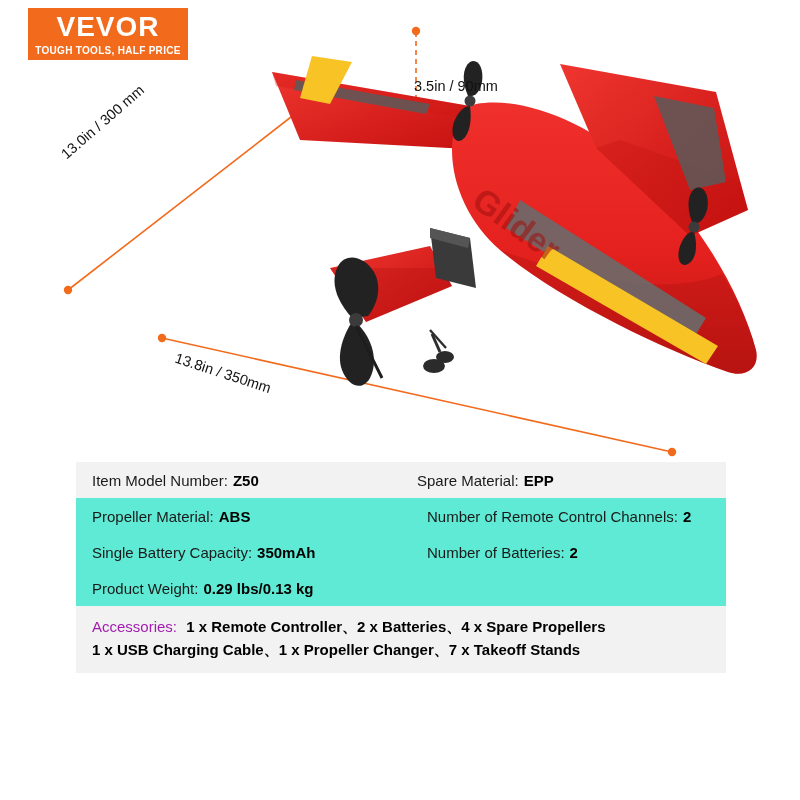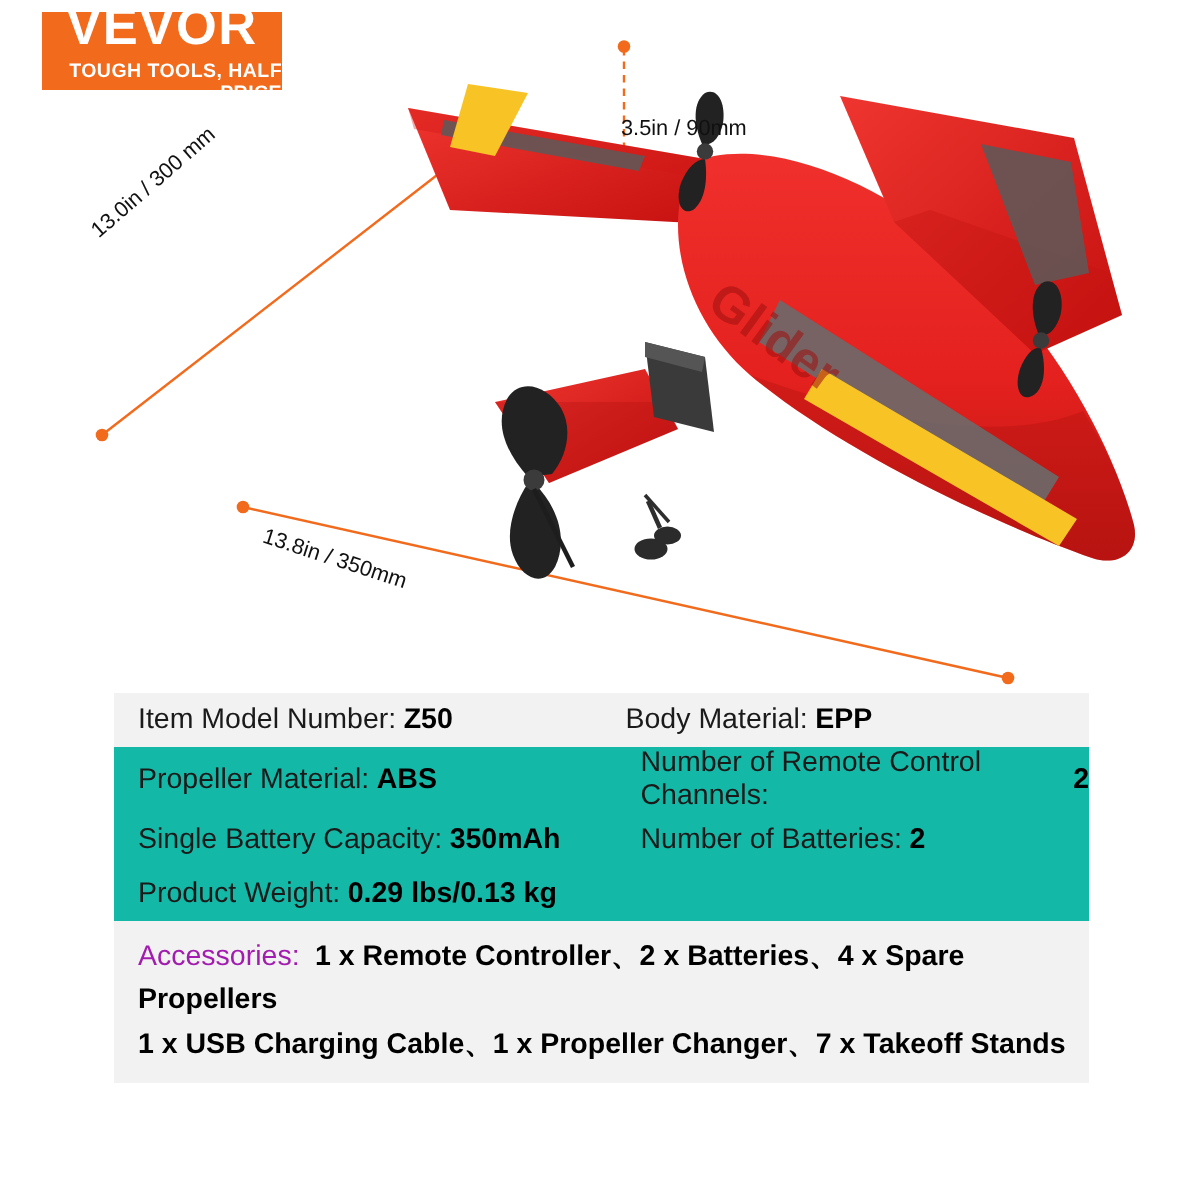--- a/index.html
+++ b/index.html
@@ -24,31 +24,30 @@
     width: 160px;
     height: 52px;
     background: #f26a1b;
     display: flex;
     flex-direction: column;
     align-items: center;
     justify-content: center;
     color: #ffffff;
   }
   .logo-word {
-    font-size: 35px;
+    font-size: 28px;
     font-weight: bold;
     letter-spacing: 1px;
     line-height: 1;
   }
   .logo-tag {
-    font-size: 13px;
+    font-size: 10px;
     font-weight: bold;
     letter-spacing: 0.3px;
     margin-top: 4px;
-    text-align: right;
   }
 
   
   .hero {
     position: absolute;
     left: 0;
     top: 0;
     width: 800px;
     height: 460px;
   }
@@ -65,29 +64,29 @@
   #dim-span { left: 414px; top: 30px; margin-top: 48px; }
   #dim-wing { left: 58px;  top: 150px; transform: rotate(-41deg); transform-origin: left top; }
   #dim-len  { left: 178px; top: 350px; transform: rotate(18deg); transform-origin: left top; }
 
   
   .specs {
     position: absolute;
     left: 76px;
     top: 462px;
     width: 650px;
-    font-size: 19px;
+    font-size: 15px;
   }
   .spec-row {
     display: flex;
     align-items: stretch;
     min-height: 36px;
   }
   .spec-row.alt { background: #f2f2f2; }
-  .spec-row.plain { background: #14b8a6; gap: 20px; }
+  .spec-row.plain { background: #5eead4; gap: 20px; }
   .cell {
     display: flex;
     align-items: center;
     padding: 0 0 0 16px;
     box-sizing: border-box;
   }
   .cell.half { width: 50%; }
   .cell.full { width: 100%; }
   .label-txt { color: #1a1a1a; }
   .value-txt { font-weight: bold; color: #000000; margin-left: 5px; }
@@ -196,21 +195,21 @@
 </div>
 
 <div class="specs">
 
   <div class="spec-row alt">
     <div class="cell half">
       <span class="label-txt">Item Model Number:</span>
       <span class="value-txt">Z50</span>
     </div>
     <div class="cell half">
-      <span class="label-txt">Body Material:</span>
+      <span class="label-txt">Spare Material:</span>
       <span class="value-txt">EPP</span>
     </div>
   </div>
 
   <div class="spec-row plain">
     <div class="cell half">
       <span class="label-txt">Propeller Material:</span>
       <span class="value-txt">ABS</span>
     </div>
     <div class="cell half">

